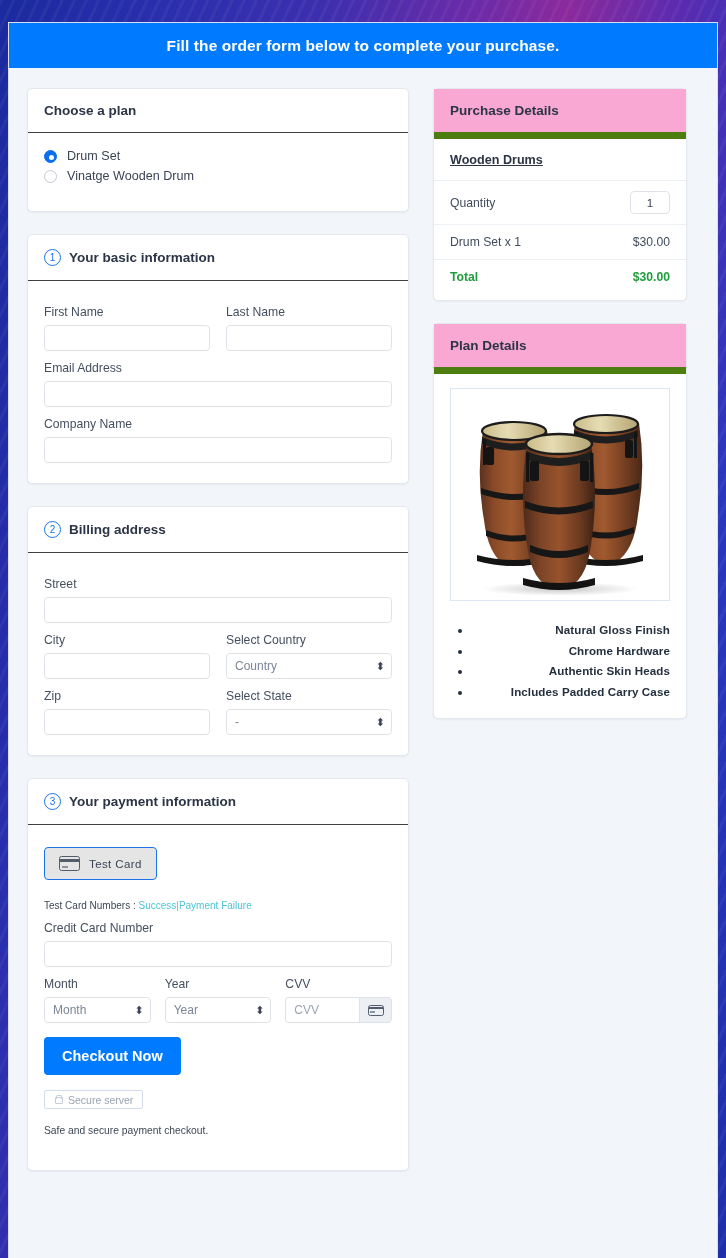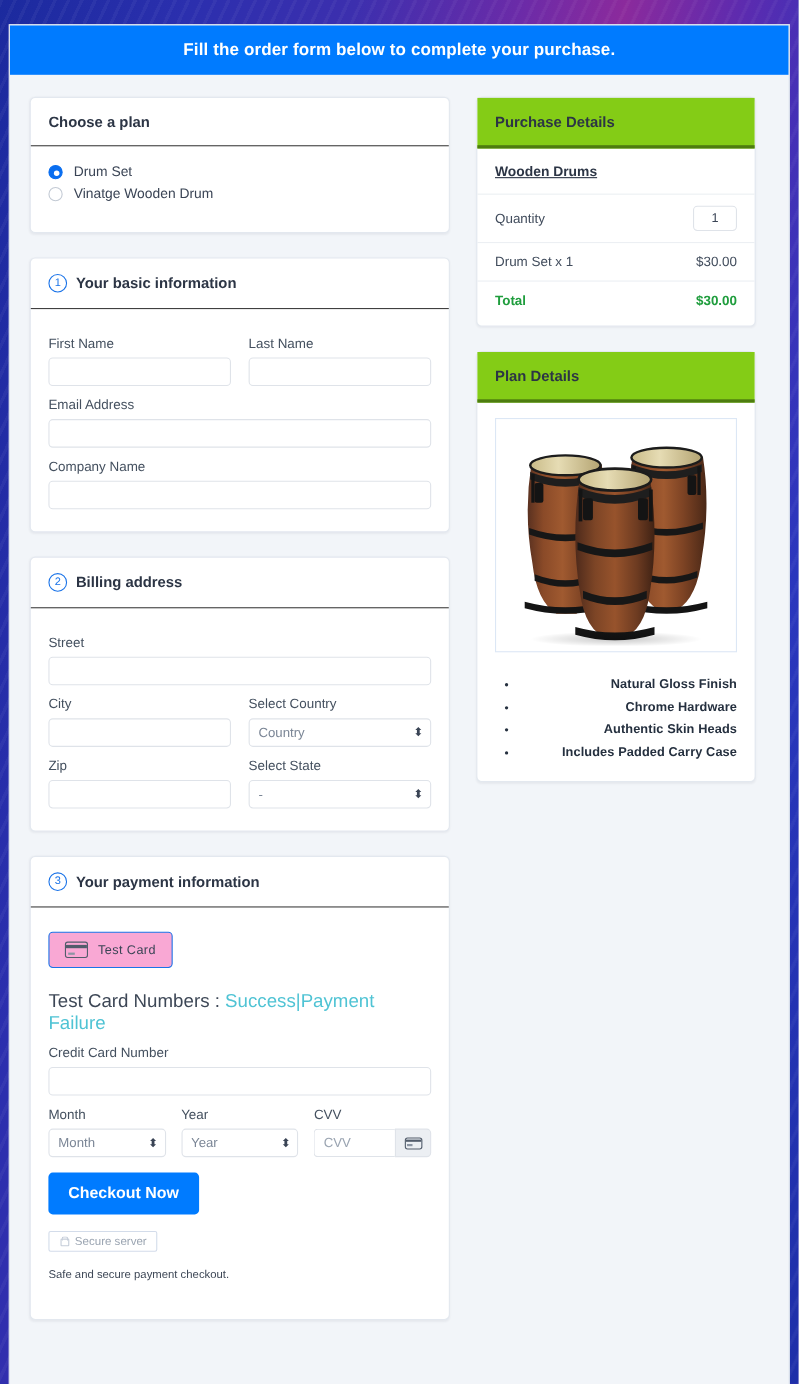--- a/index.html
+++ b/index.html
@@ -34,21 +34,21 @@
     border-radius:5px;
     box-shadow:0 1px 2px rgba(16,24,40,.05);
     margin-bottom:22px;
   }
   .card-head {
     padding:14px 16px;
     border-bottom:1px solid #404040;
     font-size:13.5px; font-weight:bold; color:#2c3545;
     display:flex; align-items:center; gap:8px;
   }
-  .card-head.tinted { background:#84cc16; border-bottom:3px solid #4d7c0f; }
+  .card-head.tinted { background:#f9a8d4; border-bottom:7px solid #4d7c0f; }
   .card-body { padding:14px 16px 20px 16px; }
 
   .step-num {
     width:17px; height:17px; border-radius:50%;
     border:1.3px solid #1a73e8; color:#1a73e8;
     font-size:10px; font-weight:normal;
     display:inline-flex; align-items:center; justify-content:center;
     flex:none;
   }
 
@@ -82,27 +82,27 @@
   }
   .row2 { display:flex; gap:16px; }
   .row2 > div { flex:1; min-width:0; }
   .row3 { display:flex; gap:14px; }
   .row3 > div { flex:1; min-width:0; }
 
   
   .testcard-btn {
     display:inline-flex; align-items:center; gap:9px;
     border:1.6px solid #1a73e8; border-radius:4px;
-    padding:8px 14px; background:#f9a8d4; margin:8px 0 2px 0;
+    padding:8px 14px; background:#e5e5e5; margin:8px 0 2px 0;
     font-size:11.5px; color:#3a4455; letter-spacing:.4px;
   }
   .cc-glyph { width:21px; height:15px; border:1.6px solid #525c6b; border-radius:2.5px; position:relative; flex:none; }
   .cc-glyph:before { content:""; position:absolute; left:0; right:0; top:2px; height:3.2px; background:#525c6b; }
   .cc-glyph:after { content:""; position:absolute; left:2px; bottom:2px; width:6px; height:2.2px; background:#8b95a3; }
-  .testnum { font-size:17px; color:#3d4756; margin:18px 0 0 0; }
+  .testnum { font-size:10px; color:#3d4756; margin:18px 0 0 0; }
   .testnum a { color:#4fc3d4; text-decoration:none; }
   .testnum .bar { color:#4fc3d4; }
 
   .cvv-group { display:flex; }
   .cvv-group .f-input { border-top-right-radius:0; border-bottom-right-radius:0; border-right:none; }
   .cvv-append {
     width:33px; height:26px; border:1px solid #dfe3e9; background:#eceff3;
     border-top-right-radius:4px; border-bottom-right-radius:4px;
     display:flex; align-items:center; justify-content:center; flex:none;
   }

